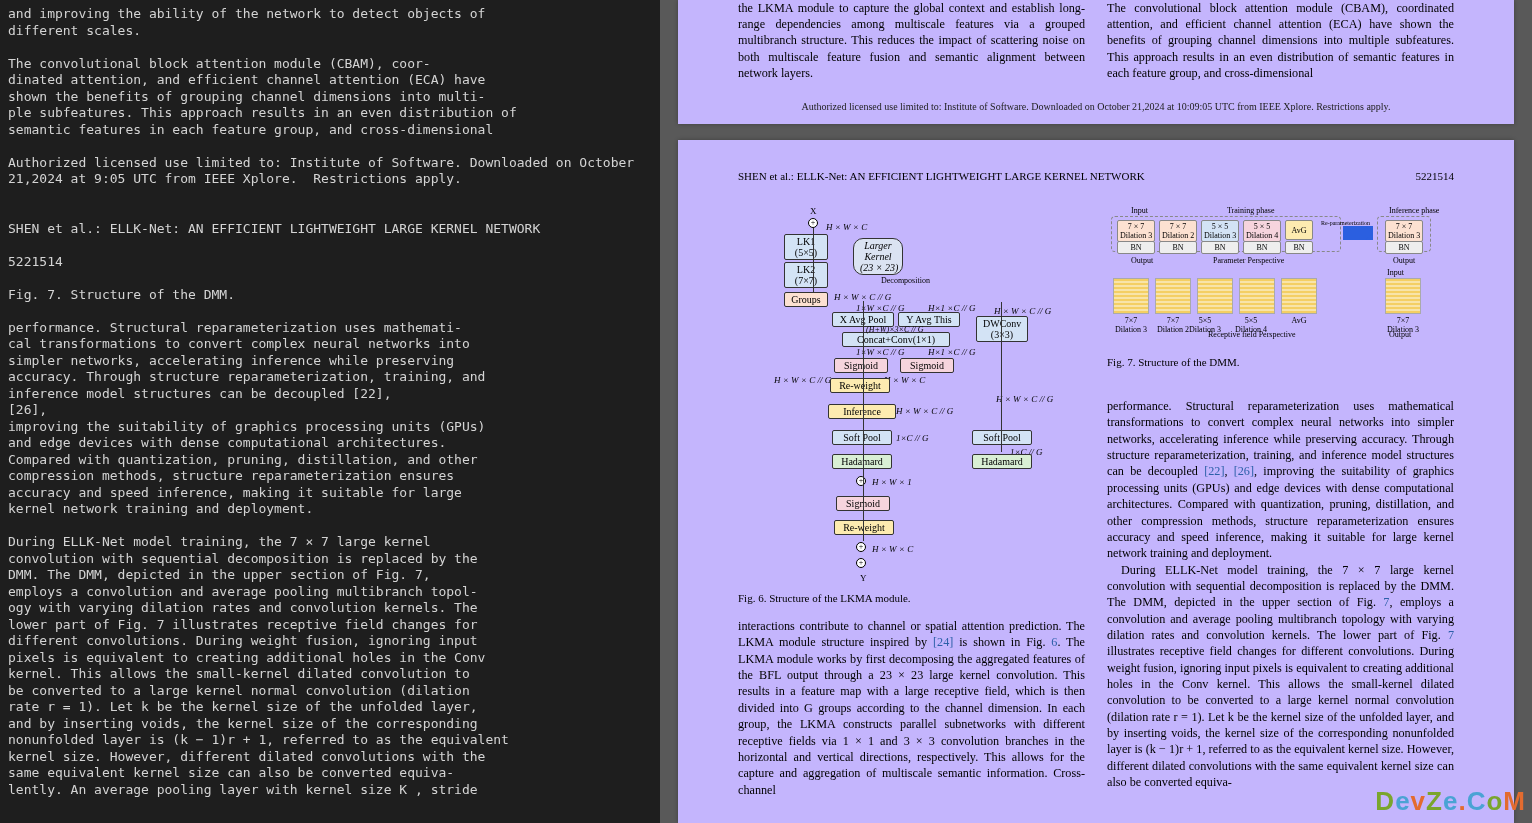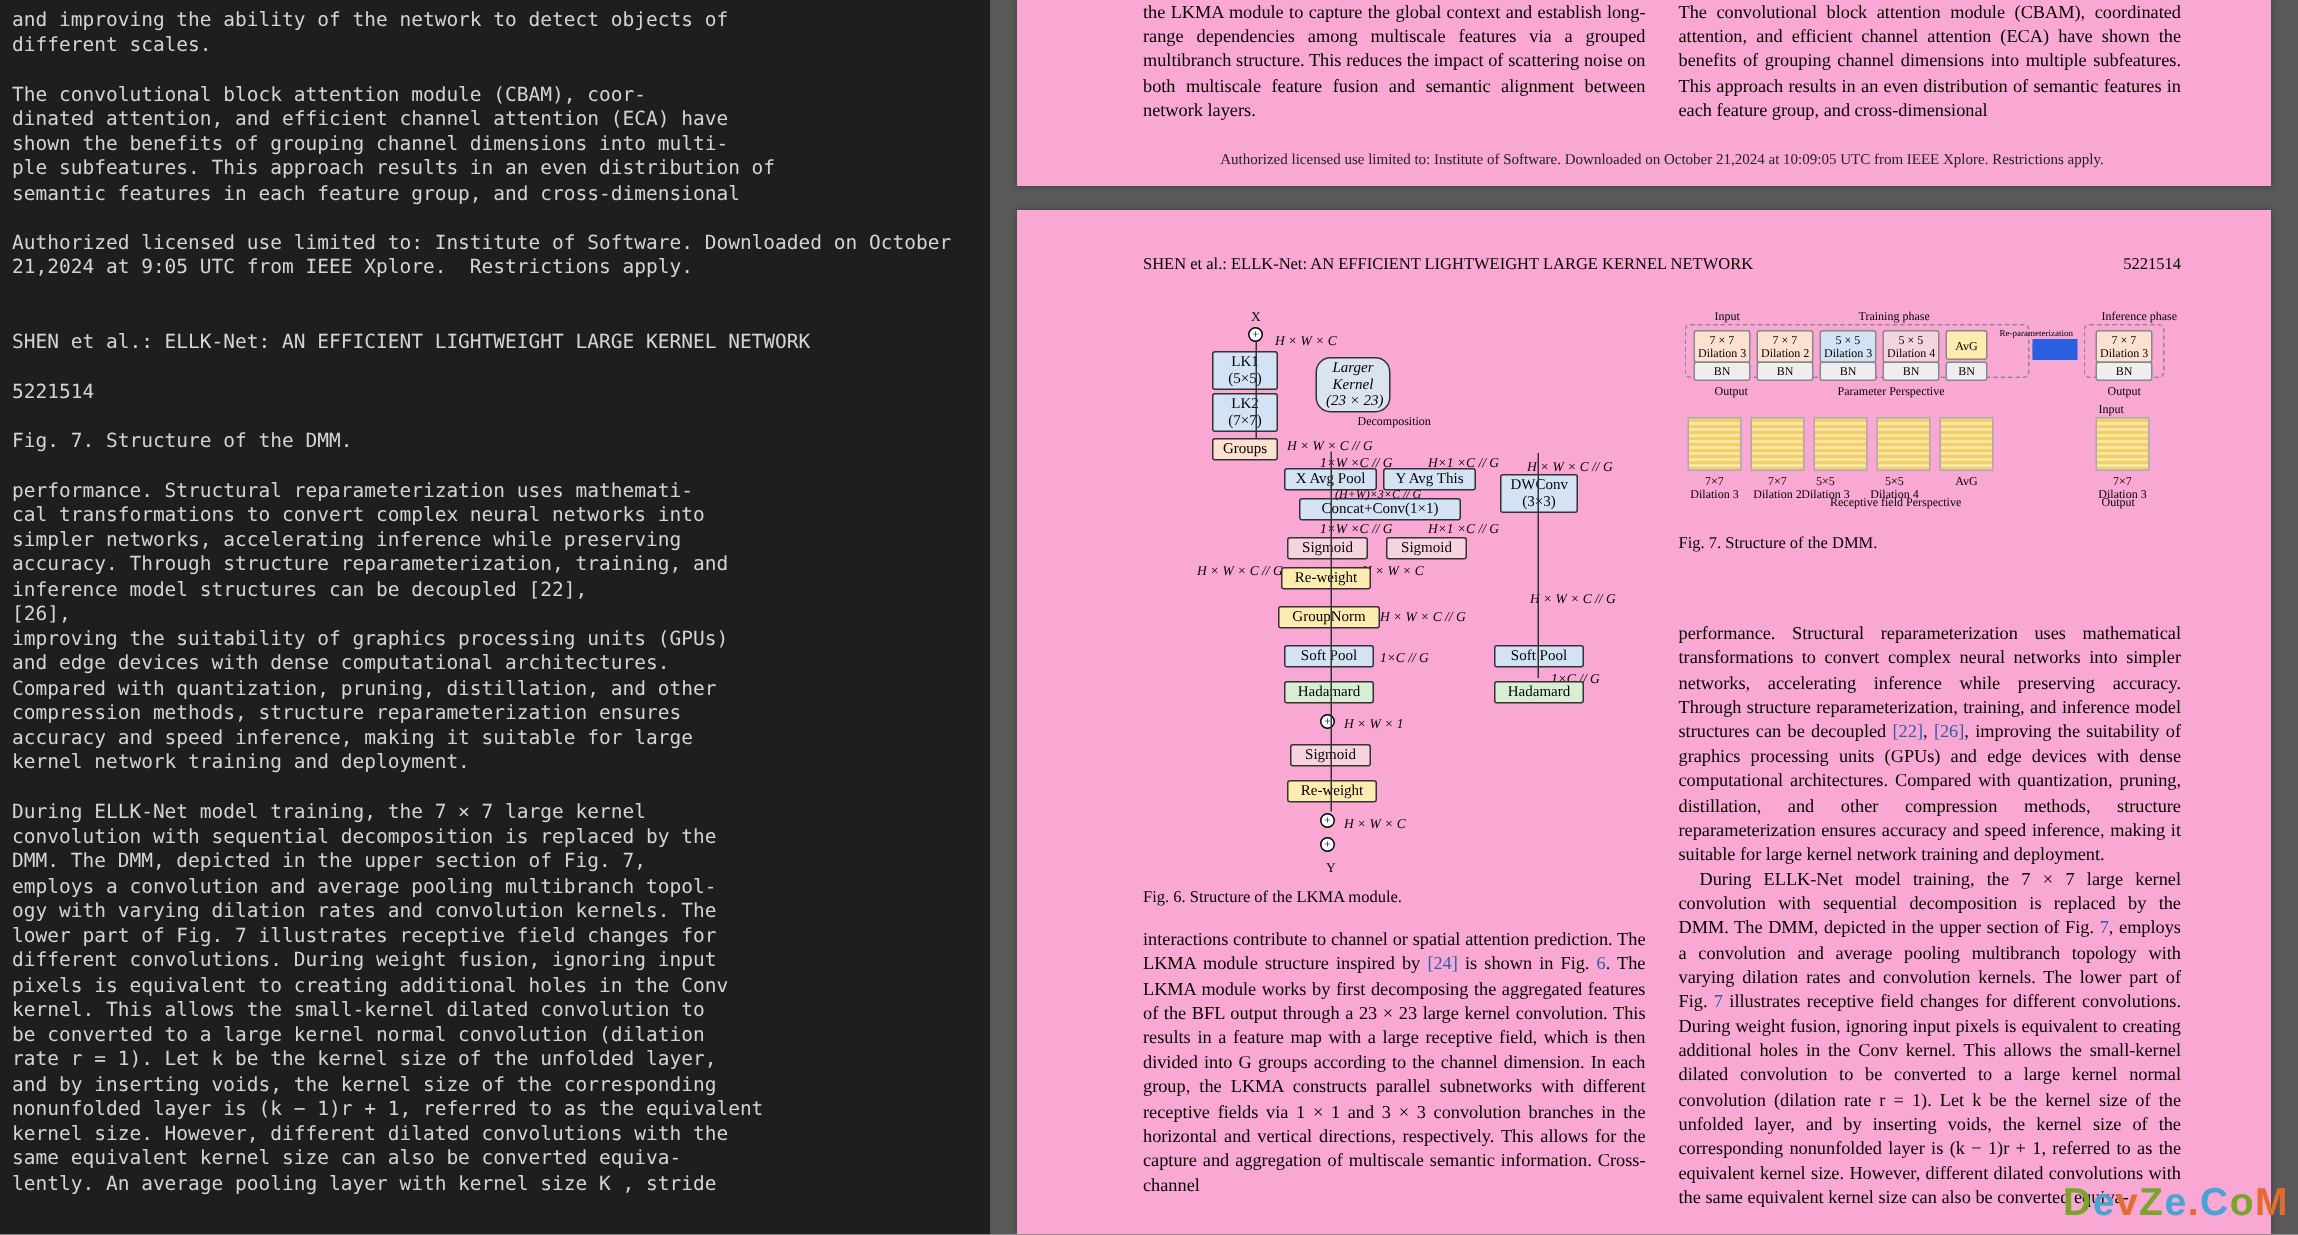--- a/index.html
+++ b/index.html
@@ -27,24 +27,24 @@
   flex: 1;
   height: 100%;
   background: #595959;
   overflow: hidden;
   display: flex;
   flex-direction: column;
   align-items: center;
   padding: 0 18px;
 }
 .page {
-  background: #f9a8d4;
+  background: #c4b5fd;
   width: 100%;
   box-shadow: 0 0 4px rgba(0,0,0,.3);
-  padding: 0 60px 12px 84px;
+  padding: 0 60px 12px 60px;
   font-family: "Times New Roman", serif;
   color: #000;
 }
 .page-top {
   margin-bottom: 16px;
 }
 .page-bottom {
   flex: 1;
   overflow: hidden;
   padding-top: 30px;
@@ -250,21 +250,21 @@
           <div class="node blue" style="left:160px;top:106px;width:62px;">Y Avg This</div>
           <div class="node blue" style="left:104px;top:126px;width:108px;">Concat+Conv(1×1)</div>
           <span class="lbl" style="left:128px;top:119px;font-size:8px;">(H+W)×3×C // G</span>
           <span class="lbl" style="left:118px;top:141px;">1×W ×C // G</span>
           <span class="lbl" style="left:190px;top:141px;">H×1 ×C // G</span>
           <div class="node pink" style="left:96px;top:152px;width:54px;">Sigmoid</div>
           <div class="node pink" style="left:162px;top:152px;width:54px;">Sigmoid</div>
           <span class="lbl" style="left:36px;top:169px;">H × W × C // G</span>
           <span class="lbl" style="left:146px;top:169px;">H × W × C</span>
           <div class="node yellow" style="left:92px;top:172px;width:60px;">Re-weight</div>
-          <div class="node yellow" style="left:90px;top:198px;width:68px;">GroupNorm</div>
+          <div class="node yellow" style="left:90px;top:198px;width:68px;">Inference</div>
           <span class="lbl" style="left:158px;top:200px;">H × W × C // G</span>
           <div class="node blue" style="left:94px;top:224px;width:60px;">Soft Pool</div>
           <span class="lbl" style="left:158px;top:227px;">1×C // G</span>
           <div class="node green" style="left:94px;top:248px;width:60px;">Hadamard</div>
           <div class="circ" style="left:118px;top:270px;">+</div>
           <span class="lbl" style="left:134px;top:271px;">H × W × 1</span>
           <div class="node pink" style="left:98px;top:290px;width:54px;">Sigmoid</div>
           <div class="node yellow" style="left:96px;top:314px;width:60px;">Re-weight</div>
           <div class="circ" style="left:118px;top:336px;">+</div>
           <span class="lbl" style="left:134px;top:338px;">H × W × C</span>
@@ -337,21 +337,21 @@
           <span class="d7lbl" style="left:48px;top:110px;width:36px;text-align:center;">7×7 Dilation 2</span>
           <span class="d7lbl" style="left:80px;top:110px;width:36px;text-align:center;">5×5 Dilation 3</span>
           <span class="d7lbl" style="left:126px;top:110px;width:36px;text-align:center;">5×5 Dilation 4</span>
           <span class="d7lbl" style="left:174px;top:110px;width:36px;text-align:center;">AvG</span>
           <span class="d7lbl" style="left:278px;top:110px;width:36px;text-align:center;">7×7 Dilation 3</span>
           <span class="d7lbl" style="left:101px;top:124px;text-align:right;">Receptive field Perspective</span>
           <span class="d7lbl" style="left:282px;top:124px;">Output</span>
         </div>
         <div class="fig-caption">Fig. 7.    Structure of the DMM.</div>
 
-        <div class="body-text" style="margin-top:46px;">
+        <div class="body-text" style="margin-top:30px;">
           <span>performance. Structural reparameterization uses mathematical transformations to convert complex neural networks into simpler networks, accelerating inference while preserving accuracy. Through structure reparameterization, training, and inference model structures can be decoupled </span><span class="ref">[22]</span><span>, </span><span class="ref">[26]</span><span>, improving the suitability of graphics processing units (GPUs) and edge devices with dense computational architectures. Compared with quantization, pruning, distillation, and other compression methods, structure reparameterization ensures accuracy and speed inference, making it suitable for large kernel network training and deployment.</span>
           <p class="indent"><span>During ELLK-Net model training, the 7 × 7 large kernel convolution with sequential decomposition is replaced by the DMM. The DMM, depicted in the upper section of Fig. </span><span class="ref">7</span><span>, employs a convolution and average pooling multibranch topology with varying dilation rates and convolution kernels. The lower part of Fig. </span><span class="ref">7</span><span> illustrates receptive field changes for different convolutions. During weight fusion, ignoring input pixels is equivalent to creating additional holes in the Conv kernel. This allows the small-kernel dilated convolution to be converted to a large kernel normal convolution (dilation rate r = 1). Let k be the kernel size of the unfolded layer, and by inserting voids, the kernel size of the corresponding nonunfolded layer is (k − 1)r + 1, referred to as the equivalent kernel size. However, different dilated convolutions with the same equivalent kernel size can also be converted equiva-</span></p>
         </div>
       </div>
     </div>
   </div>
 
 </div>
 <div class="watermark">
   <span class="d">D</span><span class="e">e</span><span class="v">v</span><span class="z">Z</span><span class="e">e</span><span class="dot">.</span><span class="c">C</span><span class="o">o</span><span class="m">M</span>

